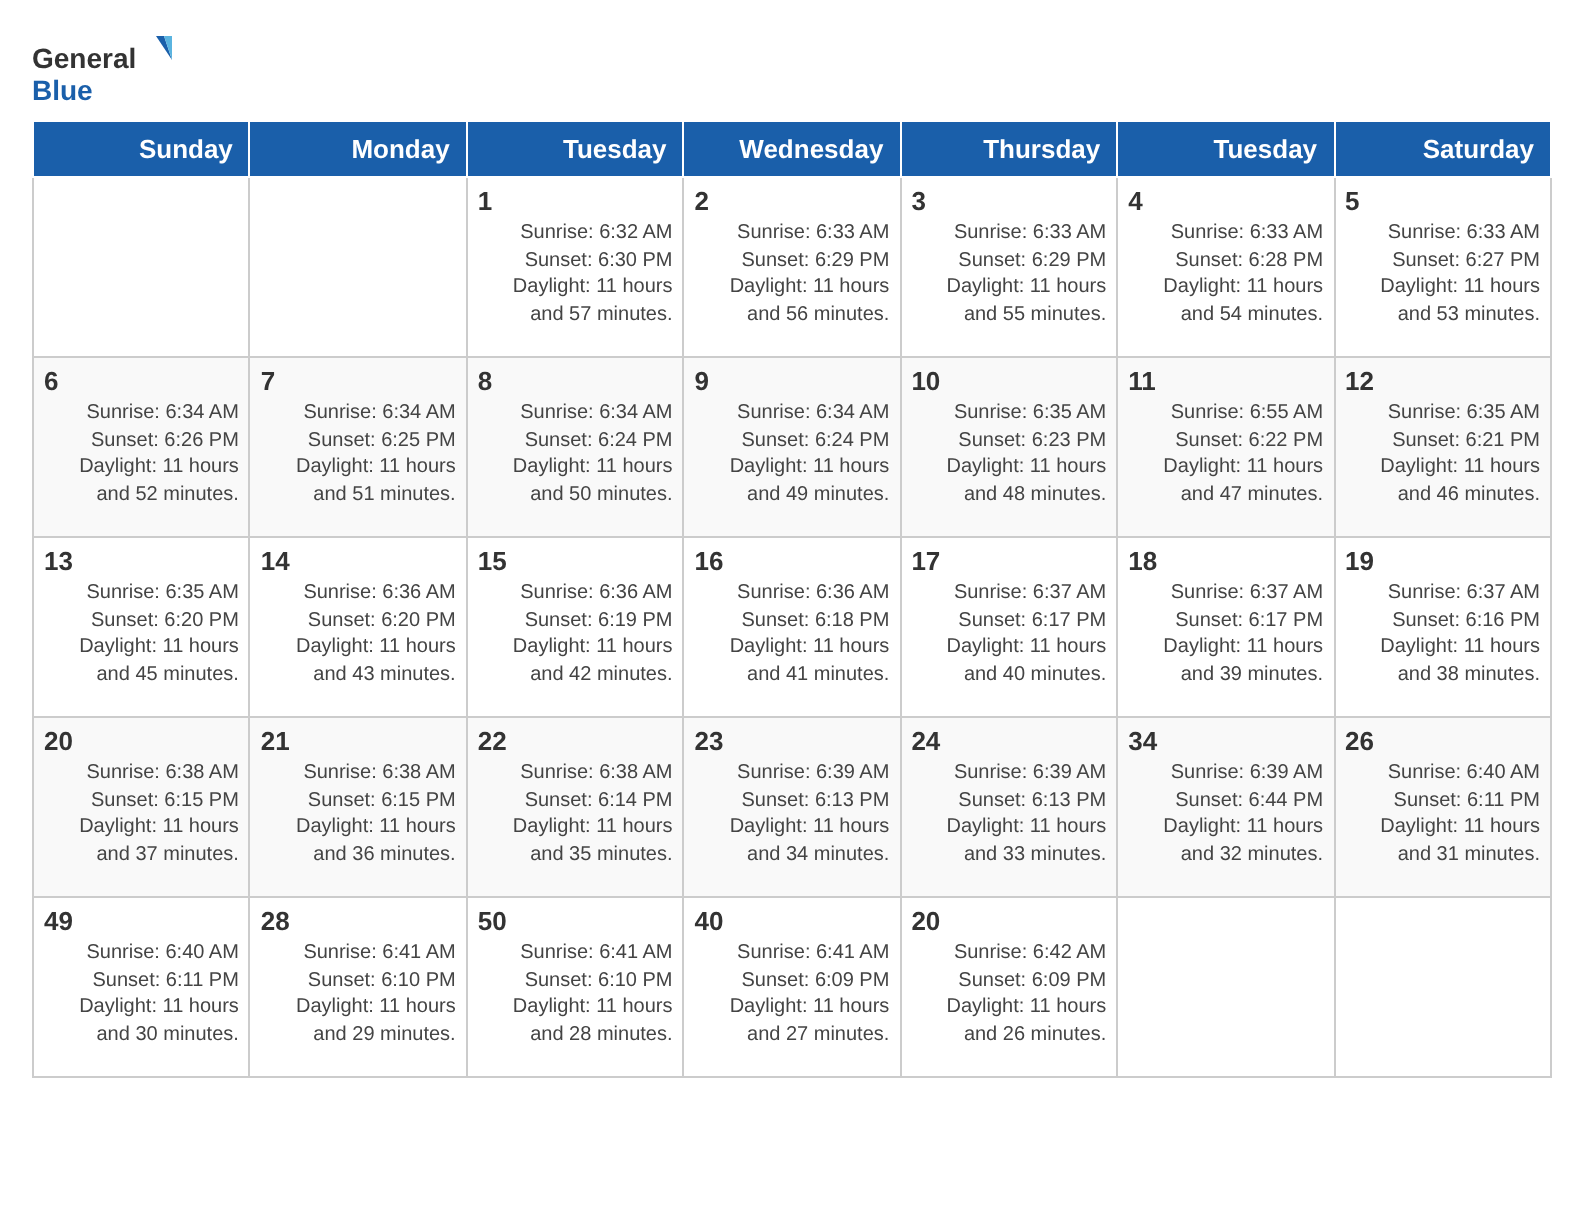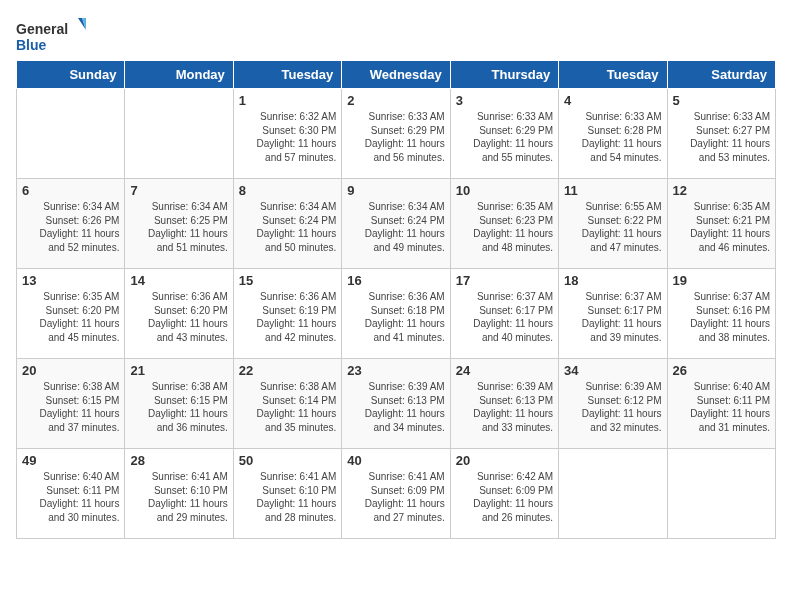--- a/index.html
+++ b/index.html
@@ -256,21 +256,21 @@
         </td>
         <td>
           <span class="day-number">24</span>
           <div class="day-info">Sunrise: 6:39 AM
 Sunset: 6:13 PM
 Daylight: 11 hours and 33 minutes.</div>
         </td>
         <td>
           <span class="day-number">34</span>
           <div class="day-info">Sunrise: 6:39 AM
-Sunset: 6:12 PM
+Sunset: 6:44 PM
 Daylight: 11 hours and 32 minutes.</div>
         </td>
         <td>
           <span class="day-number">26</span>
           <div class="day-info">Sunrise: 6:40 AM
 Sunset: 6:11 PM
 Daylight: 11 hours and 31 minutes.</div>
         </td>
       </tr>
       <tr>

